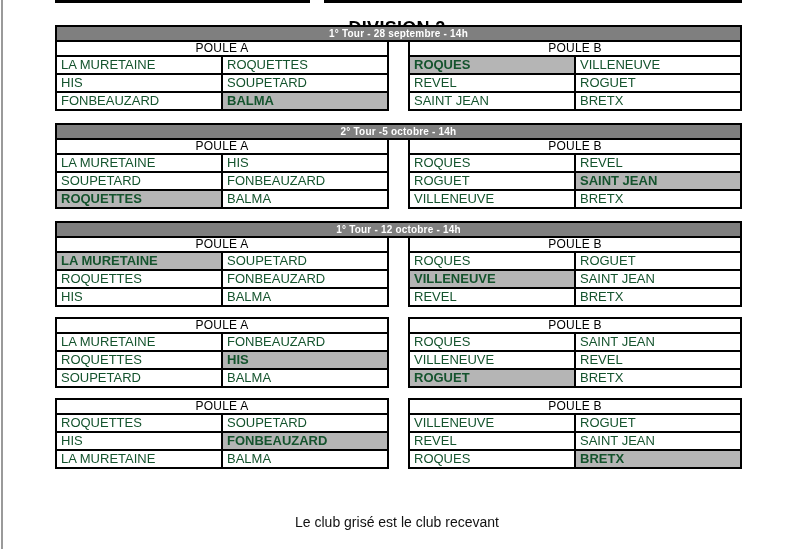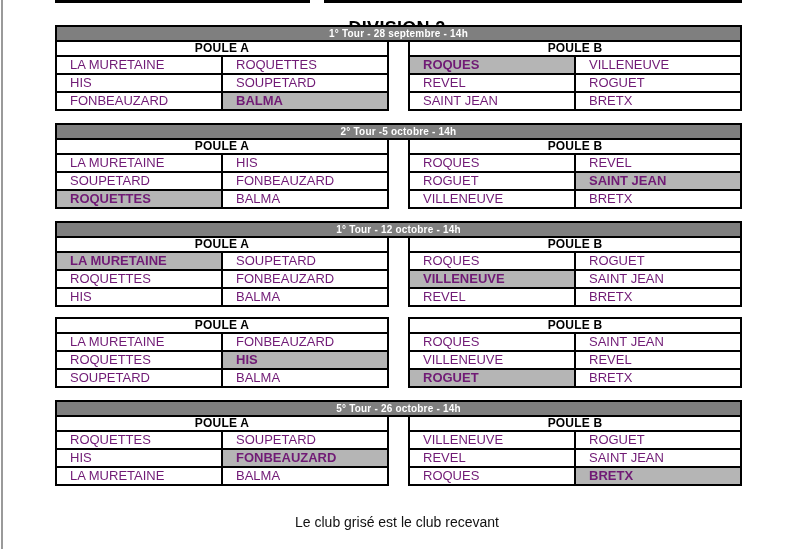--- a/index.html
+++ b/index.html
@@ -57,36 +57,36 @@
     margin-top: -2px;
   }
   table.ptable {
     border-collapse: collapse;
     width: 334px;
     table-layout: fixed;
   }
   table.ptable th {
     border: 2px solid #000;
     font-size: 12px;
-    font-weight: bold;
+    font-weight: normal;
     height: 13px;
     line-height: 13px;
     text-align: center;
     padding: 0;
     letter-spacing: 0.2px;
   }
   table.ptable td {
     border: 2px solid #000;
     font-size: 13px;
     height: 16px;
     line-height: 16px;
-    padding: 0 0 0 13px;
+    padding: 0 0 0 4px;
     white-space: nowrap;
     overflow: hidden;
-    color: #701a75;
+    color: #14532d;
   }
   table.ptable td.host {
     background: #b5b5b5;
     font-weight: bold;
   }
   .footer-note {
     position: absolute;
     top: 514px; left: 0; width: 794px;
     text-align: center;
     font-size: 14px;
@@ -283,21 +283,20 @@
               </tr>
               <tr>
                 <td class="host">ROGUET</td>
                 <td>BRETX</td>
               </tr>
             </tbody>
           </table>
         </div>
       </div>
       <div class="tour">
-        <div class="tour-bar">5° Tour - 26 octobre - 14h</div>
         <div class="tables">
           <table class="ptable">
             <thead>
               <tr>
                 <th colspan="2">POULE A</th>
               </tr>
             </thead>
             <tbody>
               <tr>
                 <td>ROQUETTES</td>

